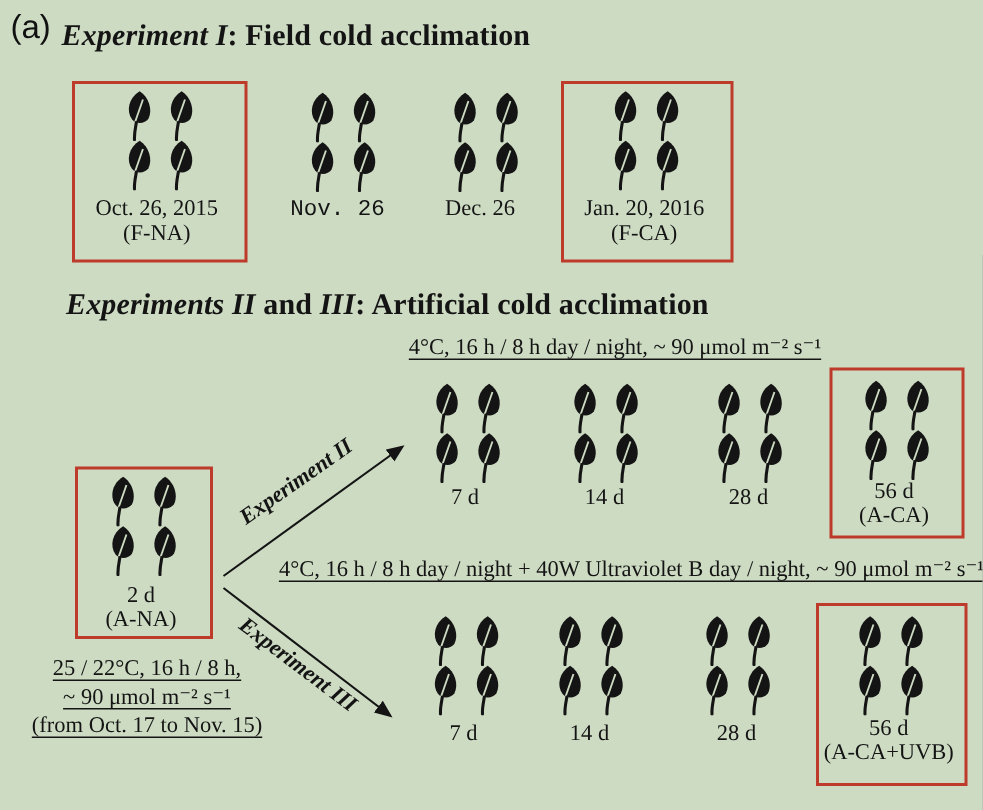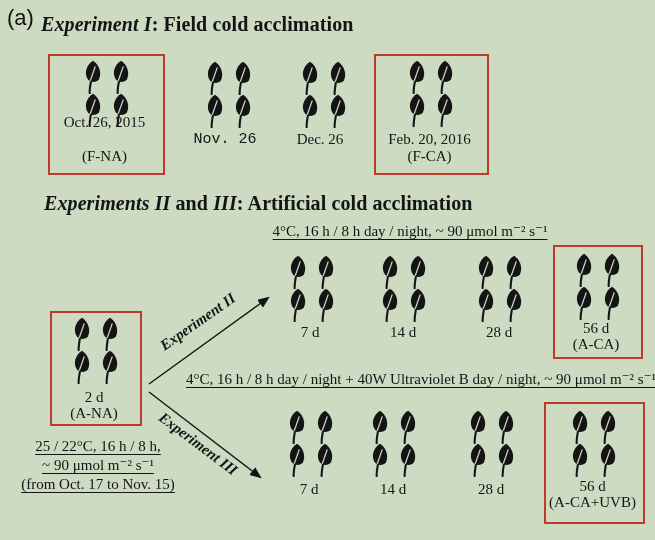--- a/index.html
+++ b/index.html
@@ -146,25 +146,25 @@
     <div class="leaf-row second">
         <svg class="leaf" viewBox="0 0 30 46">
           <use href="#leaf-shape"></use>
         </svg>
         <svg class="leaf" viewBox="0 0 30 46">
           <use href="#leaf-shape"></use>
         </svg>
       </div>
   </div>
 
-  <div class="abs grp-label" style="left:48px;top:114px;width:113px;text-align:center;">Oct. 26, 2015</div>
+  <div class="abs grp-label" style="left:48px;top:131px;width:113px;text-align:center;">Oct. 26, 2015</div>
   <div class="abs grp-label" style="left:48px;top:148px;width:113px;">(F-NA)</div>
   <div class="abs grp-label" style="left:185px;top:131px;width:80px;font-family:Liberation Mono, monospace;">Nov. 26</div>
   <div class="abs grp-label" style="left:280px;top:131px;width:80px;">Dec. 26</div>
-  <div class="abs grp-label" style="left:374px;top:131px;width:111px;">Feb. 20, 2016</div>
+  <div class="abs grp-label" style="left:374px;top:131px;width:111px;">Jan. 20, 2016</div>
   <div class="abs grp-label" style="left:374px;top:148px;width:111px;">(F-CA)</div>
 
   <div class="abs sec-title" style="left:44px;top:192px;">
     <span class="bi">Experiments II</span><span> and </span><span class="bi">III</span><span>: Artificial cold acclimation</span>
   </div>
 
   <div class="abs cond" style="left:250px;top:222px;width:320px;">4°C, 16 h / 8 h day / night, ~ 90 μmol m⁻² s⁻¹</div>
 
   <div class="abs redbox" style="left:553px;top:245px;width:86px;height:110px;"></div>
 

